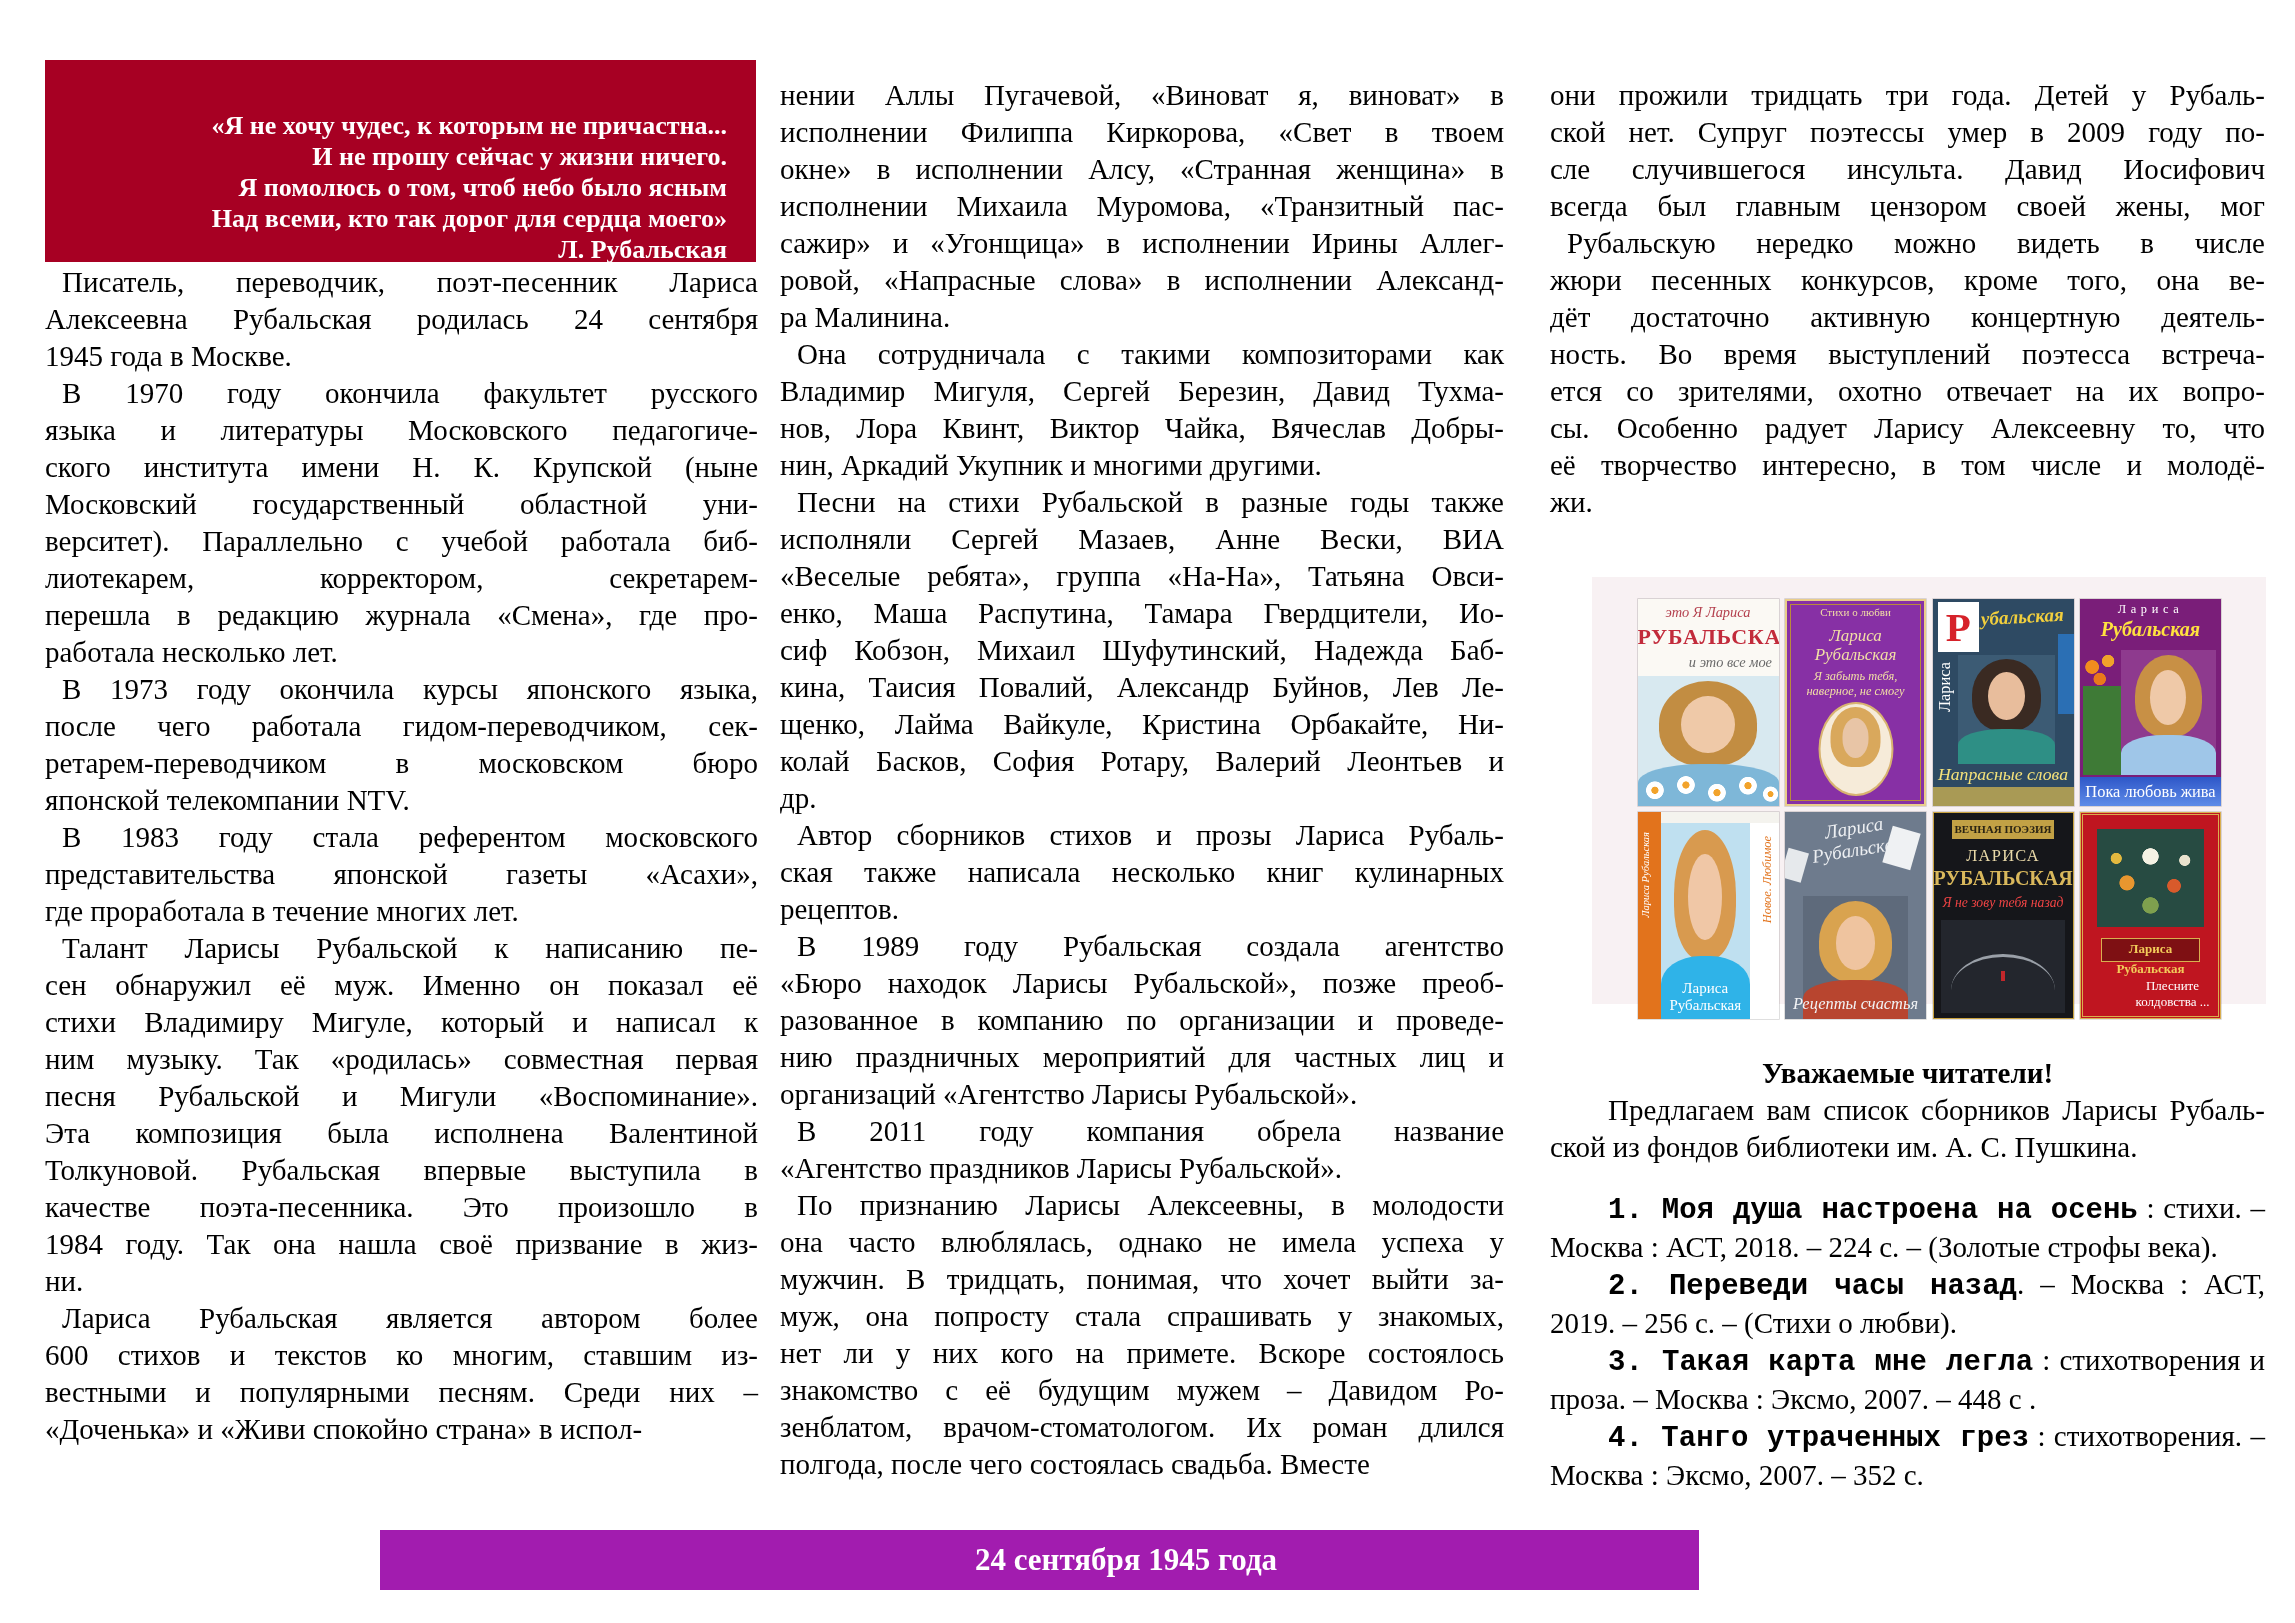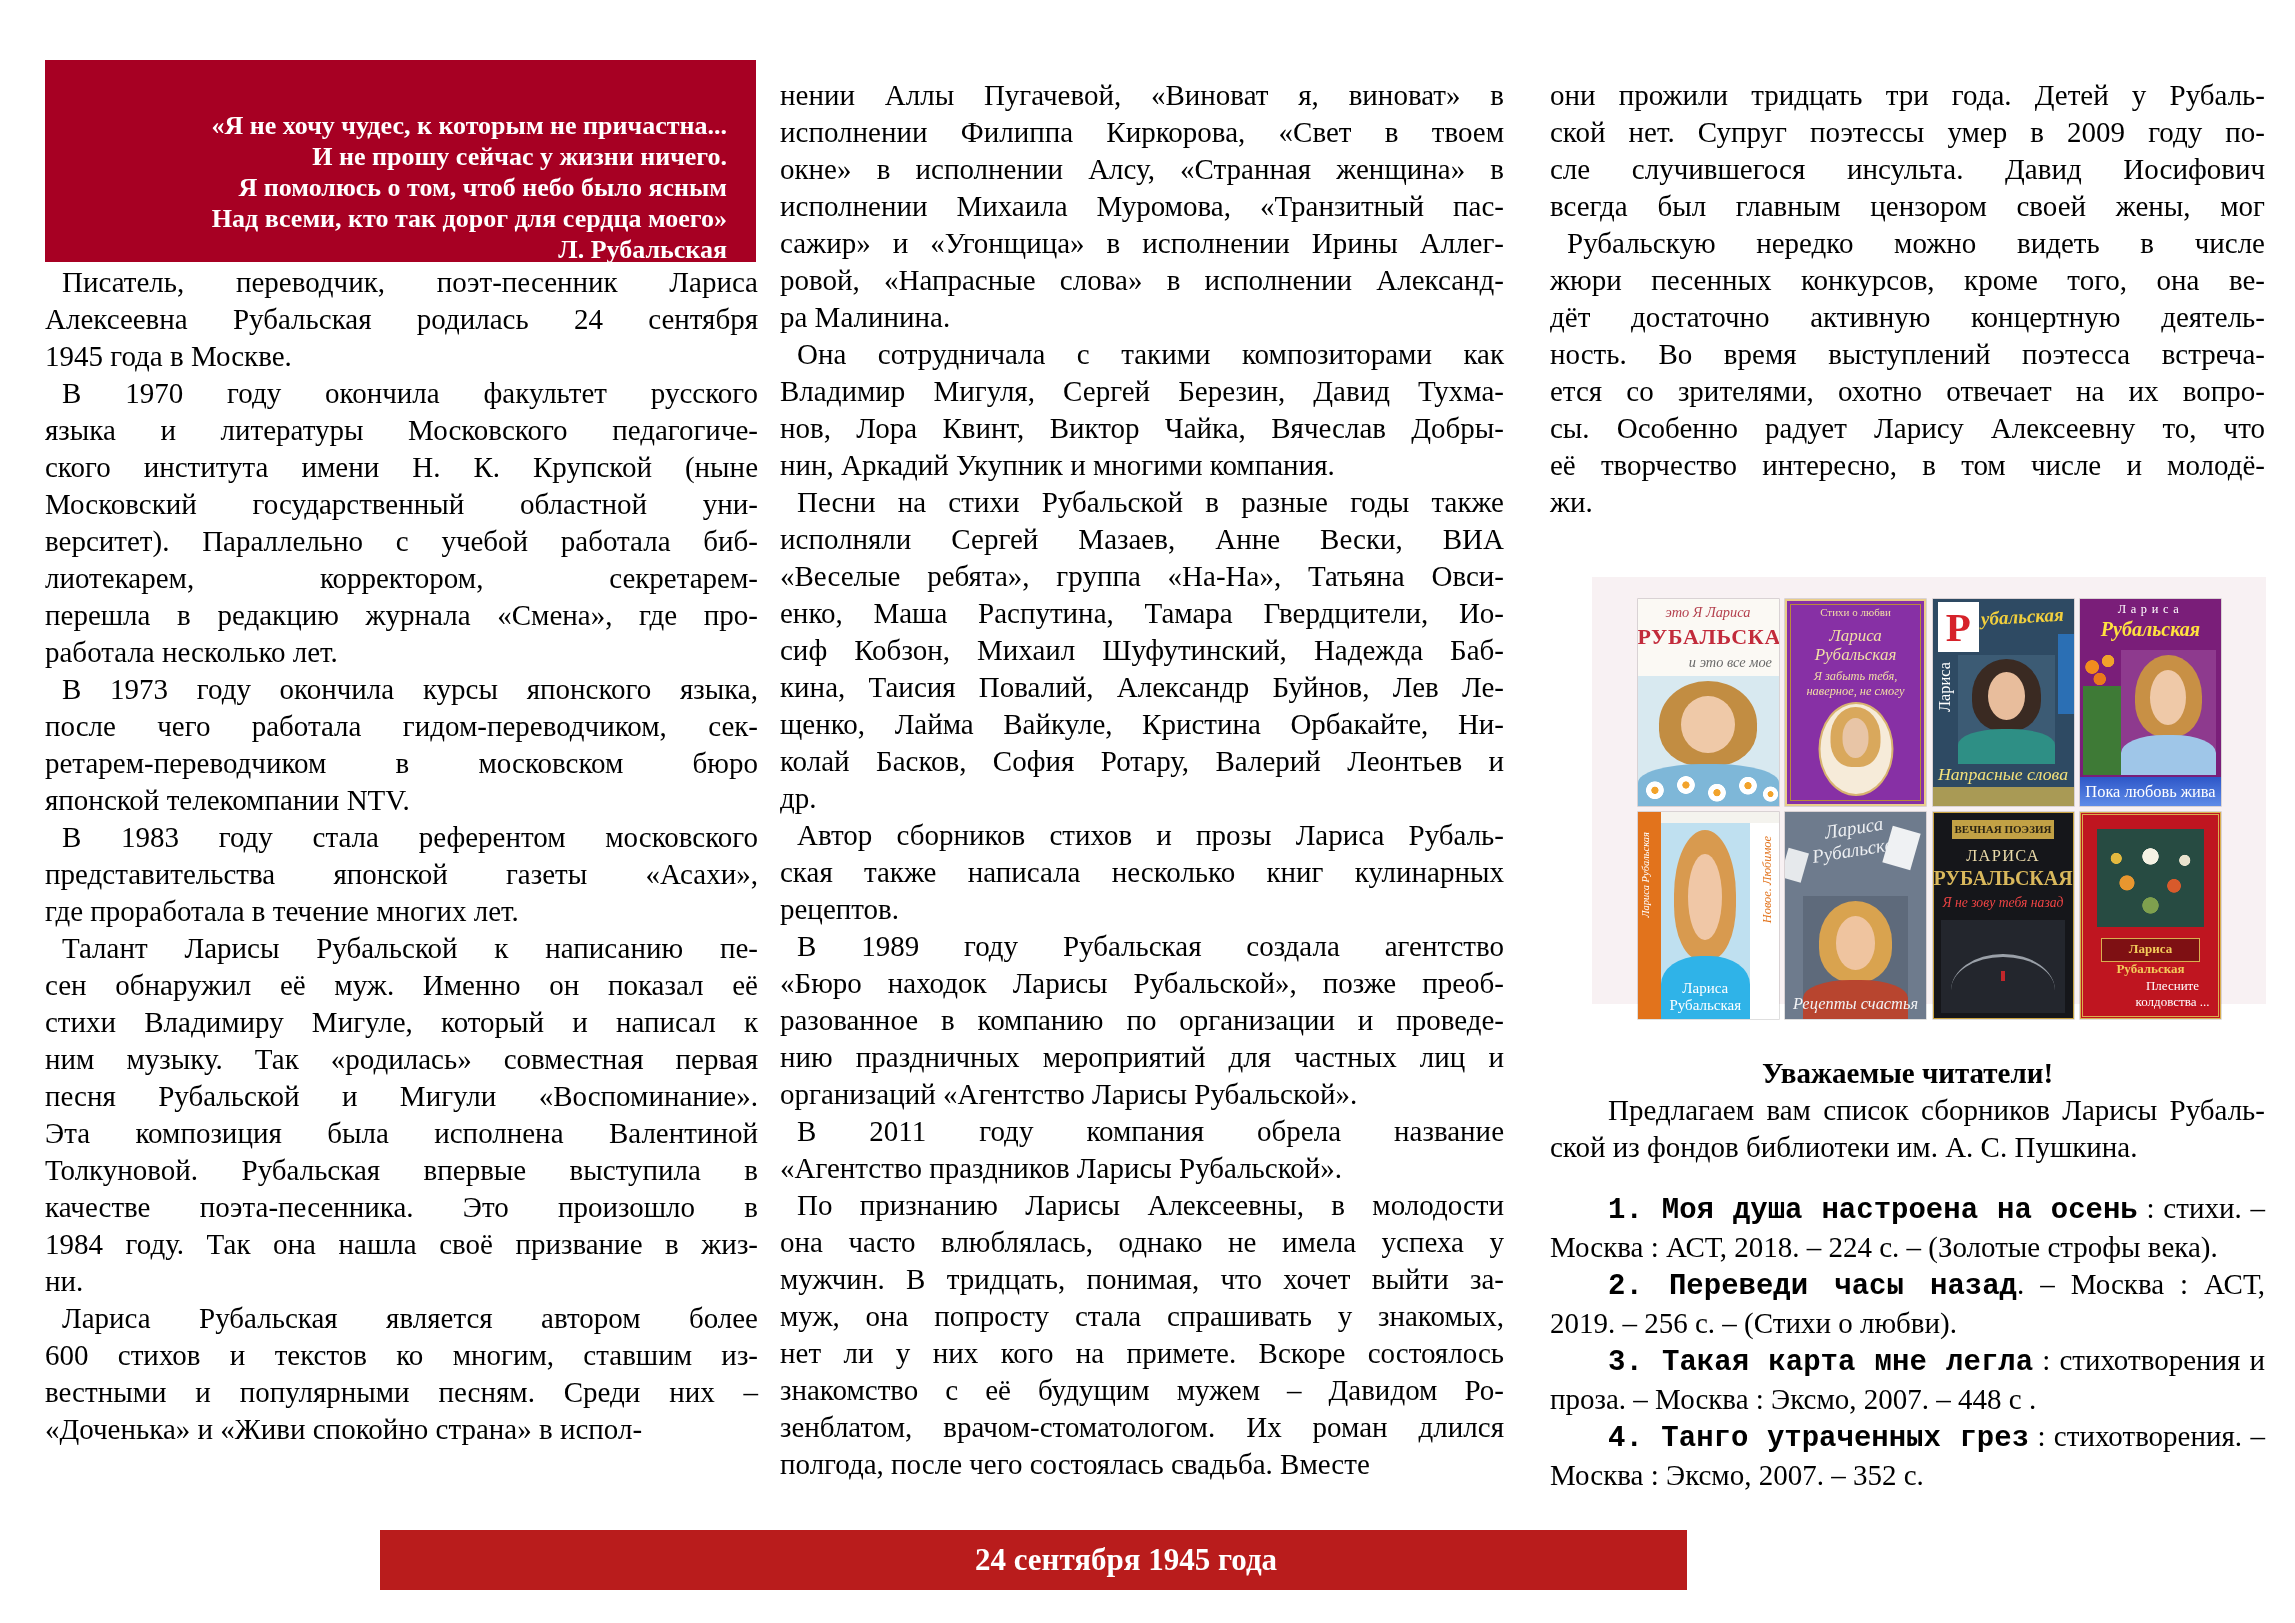--- a/index.html
+++ b/index.html
@@ -193,21 +193,21 @@
       <div class="line">окне» в исполнении Алсу, «Странная женщина» в</div>
       <div class="line">исполнении Михаила Муромова, «Транзитный пас-</div>
       <div class="line">сажир» и «Угонщица» в исполнении Ирины Аллег-</div>
       <div class="line">ровой, «Напрасные слова» в исполнении Александ-</div>
       <div class="line last">ра Малинина.</div>
     </div>
     <div class="para">
       <div class="line ind">Она сотрудничала с такими композиторами как</div>
       <div class="line">Владимир Мигуля, Сергей Березин, Давид Тухма-</div>
       <div class="line">нов, Лора Квинт, Виктор Чайка, Вячеслав Добры-</div>
-      <div class="line last">нин, Аркадий Укупник и многими компания.</div>
+      <div class="line last">нин, Аркадий Укупник и многими другими.</div>
     </div>
     <div class="para">
       <div class="line ind">Песни на стихи Рубальской в разные годы также</div>
       <div class="line">исполняли Сергей Мазаев, Анне Вески, ВИА</div>
       <div class="line">«Веселые ребята», группа «На-На», Татьяна Овси-</div>
       <div class="line">енко, Маша Распутина, Тамара Гвердцители, Ио-</div>
       <div class="line">сиф Кобзон, Михаил Шуфутинский, Надежда Баб-</div>
       <div class="line">кина, Таисия Повалий, Александр Буйнов, Лев Ле-</div>
       <div class="line">щенко, Лайма Вайкуле, Кристина Орбакайте, Ни-</div>
       <div class="line">колай Басков, София Ротару, Валерий Леонтьев и</div>
@@ -354,16 +354,16 @@
       <div class="line last">ской из фондов библиотеки им. А. С. Пушкина.</div>
     </div>
   <div class="r-items" id="r-items">
       <div class="r-item"><b>1. Моя душа настроена на осень</b><span> : стихи. – Москва : АСТ, 2018. – 224 с. – (Золотые строфы века).</span></div>
       <div class="r-item"><b>2. Переведи часы назад</b><span>. – Москва : АСТ, 2019. – 256 с. – (Стихи о любви).</span></div>
       <div class="r-item"><b>3. Такая карта мне легла</b><span> : стихотворения и проза. – Москва : Эксмо, 2007. – 448 с .</span></div>
       <div class="r-item"><b>4. Танго утраченных грез</b><span> : стихотворения. – Москва : Эксмо, 2007. – 352 с.</span></div>
     </div>
 </div>
 
-<div class="footer-bar" id="footer-bar" style="background: #b91c1c;">
+<div class="footer-bar" id="footer-bar" style="background: #a21caf; padding-left: 12px;">
   <span class="footer-text">24 сентября 1945 года</span>
 </div>
 
 
 </body></html>

